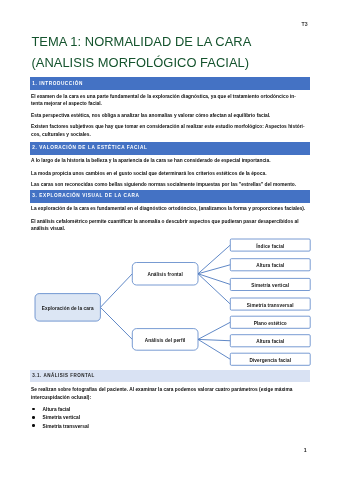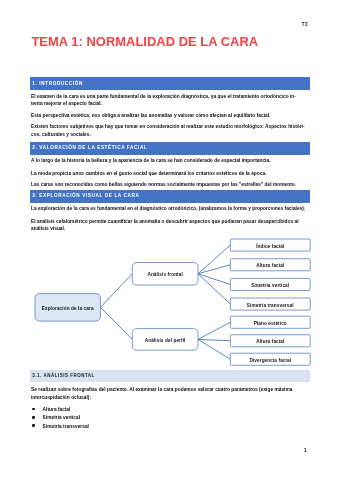--- a/index.html
+++ b/index.html
@@ -2,21 +2,21 @@
 <html><head>
 <meta charset="utf-8">
 <style>
   html,body{margin:0;padding:0;}
   body{width:339px;height:480px;background:#ffffff;font-family:"Liberation Sans",sans-serif;overflow:hidden;
        -webkit-font-smoothing:antialiased;}
   .page{position:relative;width:339px;height:480px;background:#fff;will-change:transform;}
 
   .doc-code{position:absolute;left:301.6px;top:21.4px;font-size:5.2px;font-weight:bold;color:#3b3b3b;letter-spacing:0.1px;}
 
-  .title{position:absolute;left:31.4px;top:32.3px;width:290px;color:#ef4444;font-size:12.9px;line-height:20.9px;font-weight:700;letter-spacing:0.05px;}
+  .title{position:absolute;left:31.4px;top:32.3px;width:290px;color:#14532d;font-size:12.9px;line-height:20.9px;font-weight:400;letter-spacing:0.05px;}
 
   .secbar{position:absolute;left:30px;width:280px;height:12.9px;background:#4472c4;}
   .secbar span{position:absolute;left:2.3px;top:3.4px;color:#ffffff;font-size:4.7px;font-weight:bold;letter-spacing:0.6px;line-height:5px;}
 
   .subbar{position:absolute;left:30px;width:280px;height:11.2px;background:#d9e2f3;}
   .subbar span{position:absolute;left:2.3px;top:3.1px;color:#1c1c1c;font-size:4.5px;font-weight:bold;letter-spacing:0.5px;line-height:5px;}
 
   .para{position:absolute;left:31px;white-space:nowrap;font-size:4.8px;line-height:7.55px;color:#0d0d0d;font-weight:bold;letter-spacing:0.025px;}
 
   .pageno{position:absolute;left:303.8px;top:446.8px;font-size:5.2px;font-weight:bold;color:#222;}
@@ -30,20 +30,21 @@
 </style>
 </head>
 <body>
 
 <div class="page">
 
   <div class="doc-code">T3</div>
 
   <div class="title">
     <div>TEMA 1: NORMALIDAD DE LA CARA</div>
+    <div>(ANALISIS MORFOLÓGICO FACIAL)</div>
   </div>
 
   <div class="secbar" style="top:77.2px">
     <span>1. INTRODUCCIÓN</span>
   </div>
   <div class="para" style="top:92.8px">El examen de la cara es una parte fundamental de la exploración diagnóstica, ya que el tratamiento ortodóncico in-<br>tenta mejorar el aspecto facial.</div>
   <div class="para" style="top:111.8px">Esta perspectiva estética, nos obliga a analizar las anomalías y valorar cómo afectan al equilibrio facial.</div>
   <div class="para" style="top:123.2px">Existen factores subjetivos que hay que tomar en consideración al realizar este estudio morfológico: Aspectos históri-<br>cos, culturales y sociales.</div>
 
   <div class="secbar" style="top:141.8px">

